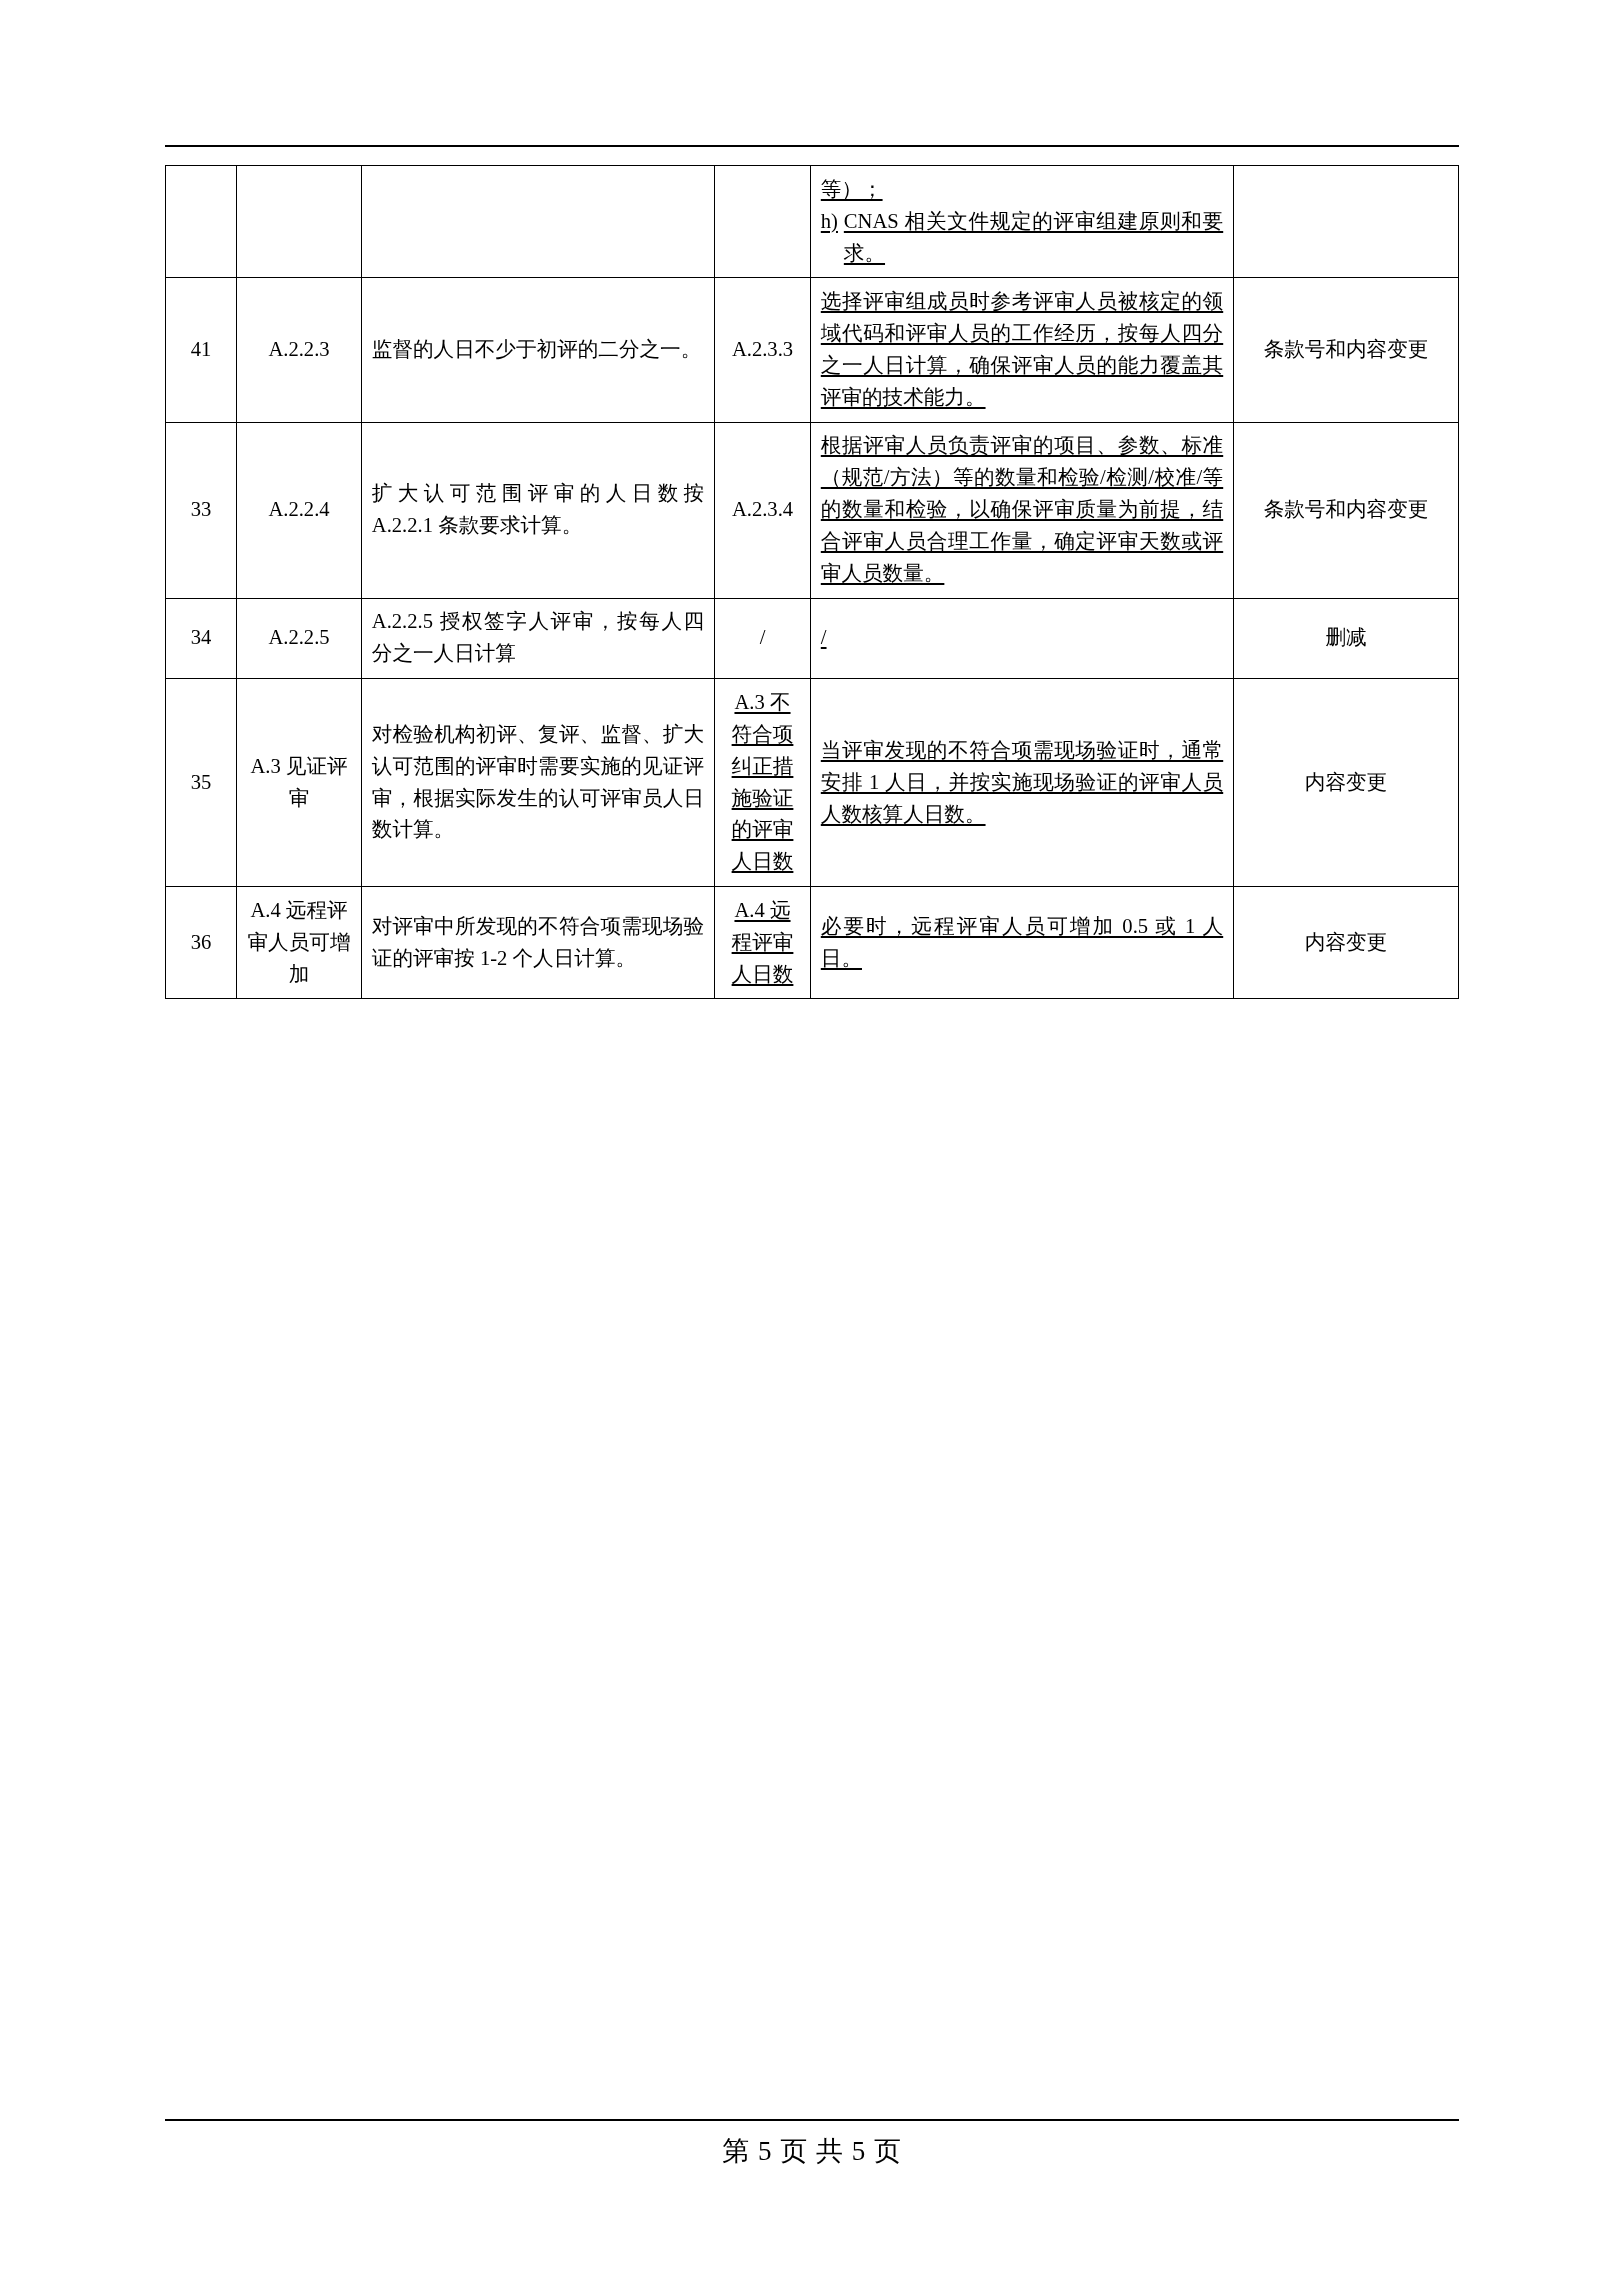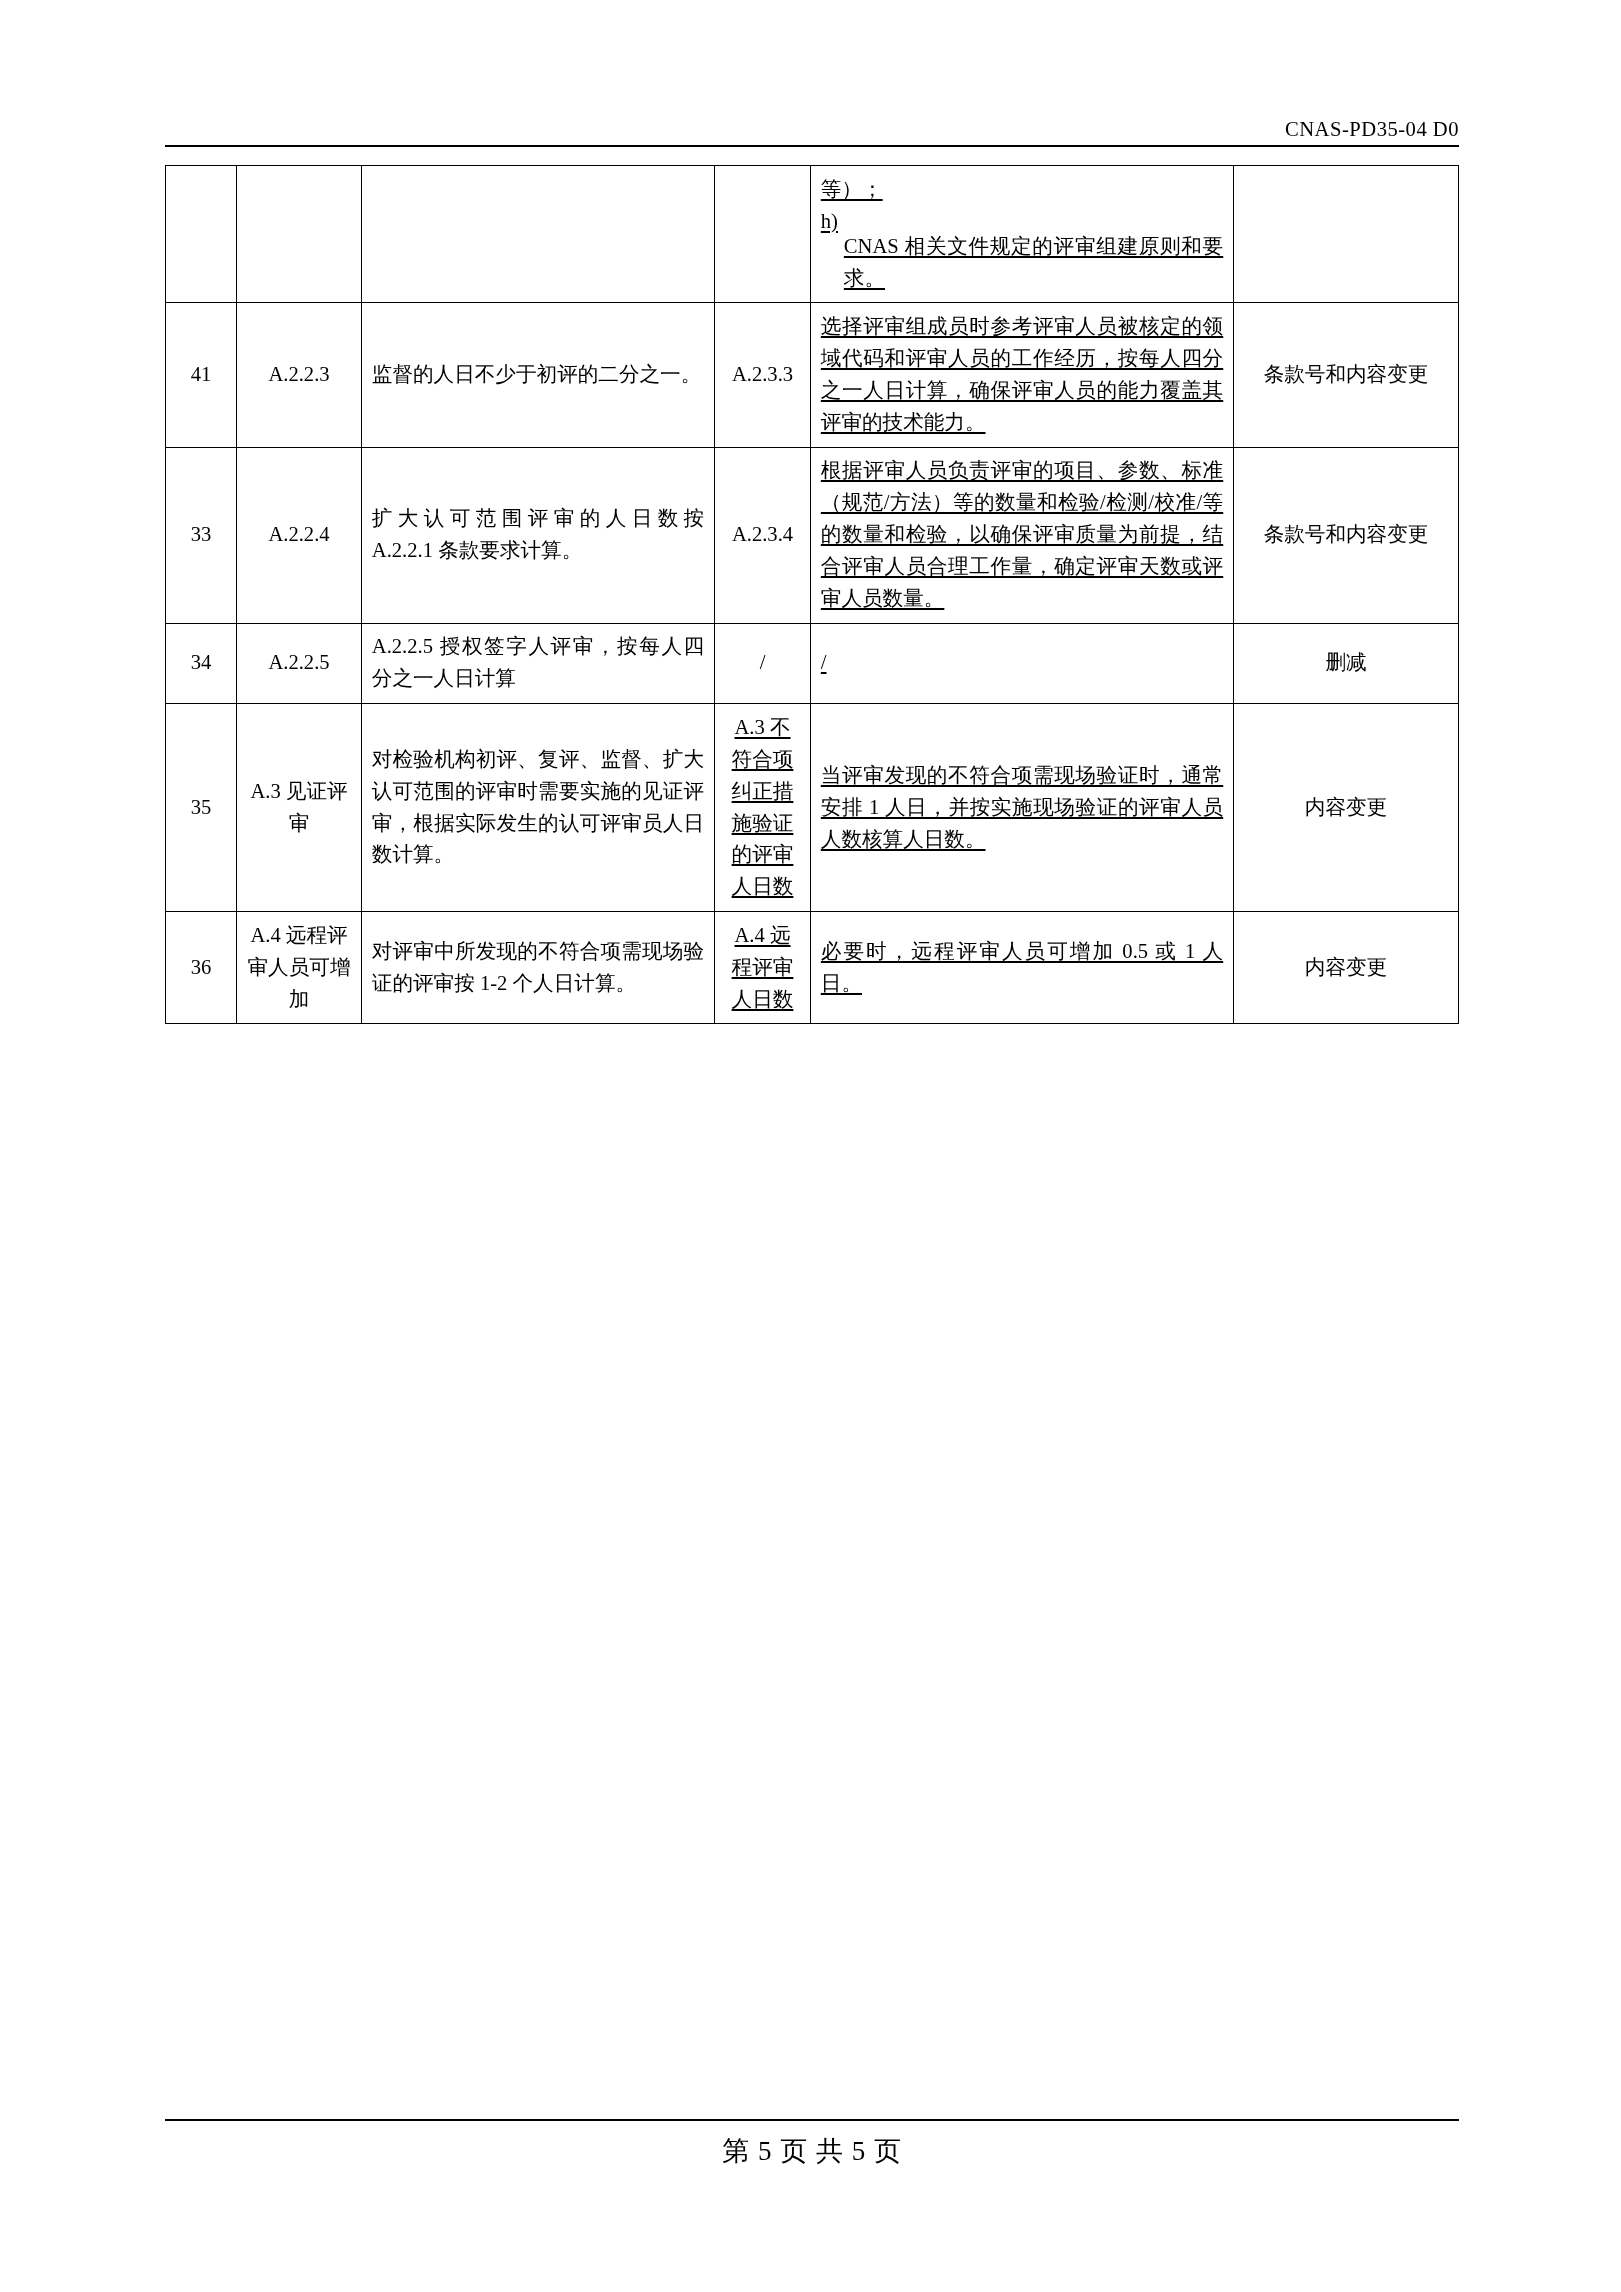--- a/index.html
+++ b/index.html
@@ -66,21 +66,21 @@
 
   .center { text-align: center; }
   .just { text-align: justify; text-justify: inter-ideograph; }
   .u { text-decoration: underline; text-underline-offset: 2.9px; }
 
   .listrow {
     display: flex;
     gap: 5.9px;
   }
   .listrow .marker { flex: 0 0 auto; }
-  .listrow .body { flex: 1 1 auto; margin-top: 25px; }
+  .listrow .body { flex: 1 1 auto; }
 
   .notes {
     margin-top: 13.7px;
     font-size: 20.6px;
     line-height: 1.85;
     font-family: "Liberation Serif", "DejaVu Serif", serif;
   }
   .footer-rule {
     position: absolute;
     left: 165px;
@@ -98,21 +98,20 @@
     font-size: 27px;
     letter-spacing: 1px;
   }
   .cellpad-sm { padding: 5.9px 7.8px; text-align: center; }
 </style>
 </head>
 <body>
 
 <div class="page">
 
-  <div class="header">CNAS-PD35-04 D0</div>
   <div class="header-rule"></div>
 
   <div class="content">
 
     <table class="main">
       <colgroup>
         <col class="c-no">
         <col class="c-old">
         <col class="c-oldtx">
         <col class="c-new">

